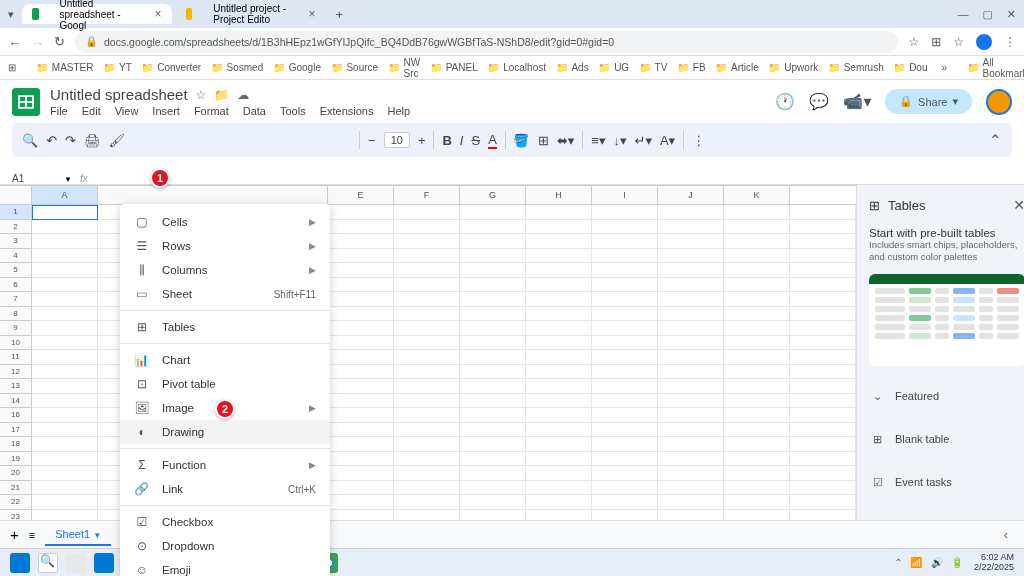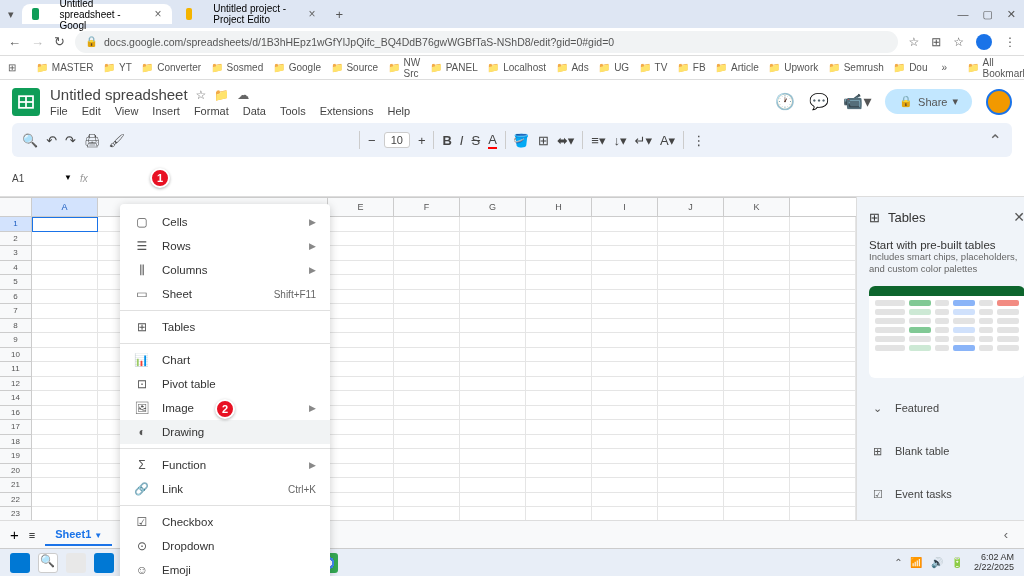--- a/index.html
+++ b/index.html
@@ -27,21 +27,21 @@
 .title-icons{display:flex;gap:8px;color:#666;font-size:12px}
 .menu-bar{display:flex;gap:14px;font-size:11px;color:#444;margin-top:2px}
 .header-right{display:flex;align-items:center;gap:14px;color:#555}
 .share-btn{background:#c2e7ff;padding:6px 14px;border-radius:16px;font-size:11px;display:flex;align-items:center;gap:5px}
 .user-badge{width:26px;height:26px;border-radius:50%;background:#f29900;border:2px solid #1a73e8}
 .toolbar{height:34px;margin:0 12px;background:#edf2fa;border-radius:6px;display:flex;align-items:center;padding:0 10px;gap:8px;font-size:11px;color:#444}
 .tb-sep{width:1px;height:18px;background:#ccc}
 .font-size{border:1px solid #ccc;padding:1px 6px;border-radius:3px;background:#fff}
 .tb-icon{color:#444;font-size:13px}
 .collapse{margin-left:auto;font-size:16px;color:#666}
-.formula-bar{height:24px;display:flex;align-items:flex-start;padding:0 12px;border-bottom:1px solid #ddd;font-size:10px;gap:8px;margin-top:16px}
+.formula-bar{height:24px;display:flex;align-items:flex-end;padding:0 12px;border-bottom:1px solid #ddd;font-size:10px;gap:8px;margin-top:4px}
 .cell-ref{width:44px;font-size:10px;color:#444}
 .fx{font-style:italic;color:#999}
 .content{display:flex;height:calc(100% - 128px)}
 .grid{flex:1;position:relative}
 .grid-headers{display:flex;border-bottom:1px solid #ccc;border-top:1px solid #ccc}
 .corner{width:32px;height:18px;background:#f8f9fa;border-right:1px solid #ccc}
 .col-h{width:66px;height:18px;background:#f8f9fa;border-right:1px solid #ccc;font-size:9px;color:#555;text-align:center;line-height:18px}
 .col-h.sel{background:#d3e3fd;color:#1a5cc0}
 .grid-rows{overflow:hidden}
 .row{display:flex;height:14.5px}
@@ -69,21 +69,21 @@
 .preview-head{height:10px;background:#0d652d;border-radius:4px 4px 0 0;margin:-6px -6px 4px -6px}
 .prow{display:flex;gap:4px;margin-bottom:3px;height:6px}
 .pbar{border-radius:2px}
 .pg{background:#e3e3e3;width:30px}
 .pgreen{background:#81c995;width:22px}
 .pblue{background:#8ab4f8;width:22px}
 .pred{background:#f28b82;width:22px}
 .sb-section{display:flex;align-items:center;gap:8px;font-size:11px;color:#444;margin-top:18px;cursor:pointer;padding:6px 4px}
 .sb-section svg,.sb-section .sicon{width:14px;color:#555}
 .sheet-tabs{position:absolute;bottom:28px;left:0;right:0;height:28px;background:#f8f9fa;border-top:1px solid #ddd;display:flex;align-items:center;padding:0 10px;gap:10px;font-size:11px}
-.sheet-tab{padding:4px 10px;color:#1a73e8;border-bottom:2px solid #1a73e8;font-weight:700}
+.sheet-tab{padding:4px 10px;color:#1a73e8;border-bottom:2px solid #1a73e8;font-weight:400}
 .taskbar{position:absolute;bottom:0;left:0;right:0;height:28px;background:#e8eef7;display:flex;align-items:center;padding:0 10px;border-top:1px solid #ccc}
 .tb-apps{display:flex;gap:8px;margin:0 auto}
 .tb-app{width:20px;height:20px;border-radius:3px}
 .tb-time{font-size:9px;color:#333;text-align:right;line-height:1.1}
 .tb-sys{display:flex;gap:8px;font-size:10px;color:#555;align-items:center;margin-right:10px}
 .chev{color:#666;margin-left:auto;margin-right:6px;font-size:13px}
 </style>
 </head>
 <body>
 
@@ -449,20 +449,33 @@
             <div class="cell"></div>
             <div class="cell"></div>
             <div class="cell"></div>
             <div class="cell"></div>
             <div class="cell"></div>
             <div class="cell"></div>
             <div class="cell"></div>
             <div class="cell"></div>
           </div>
           <div class="row">
+            <div class="row-h">13</div>
+            <div class="cell"></div>
+            <div class="cell" style="width: 230px;"></div>
+            <div class="cell"></div>
+            <div class="cell"></div>
+            <div class="cell"></div>
+            <div class="cell"></div>
+            <div class="cell"></div>
+            <div class="cell"></div>
+            <div class="cell"></div>
+            <div class="cell"></div>
+          </div>
+          <div class="row">
             <div class="row-h">14</div>
             <div class="cell"></div>
             <div class="cell" style="width: 230px;"></div>
             <div class="cell"></div>
             <div class="cell"></div>
             <div class="cell"></div>
             <div class="cell"></div>
             <div class="cell"></div>
             <div class="cell"></div>
             <div class="cell"></div>

